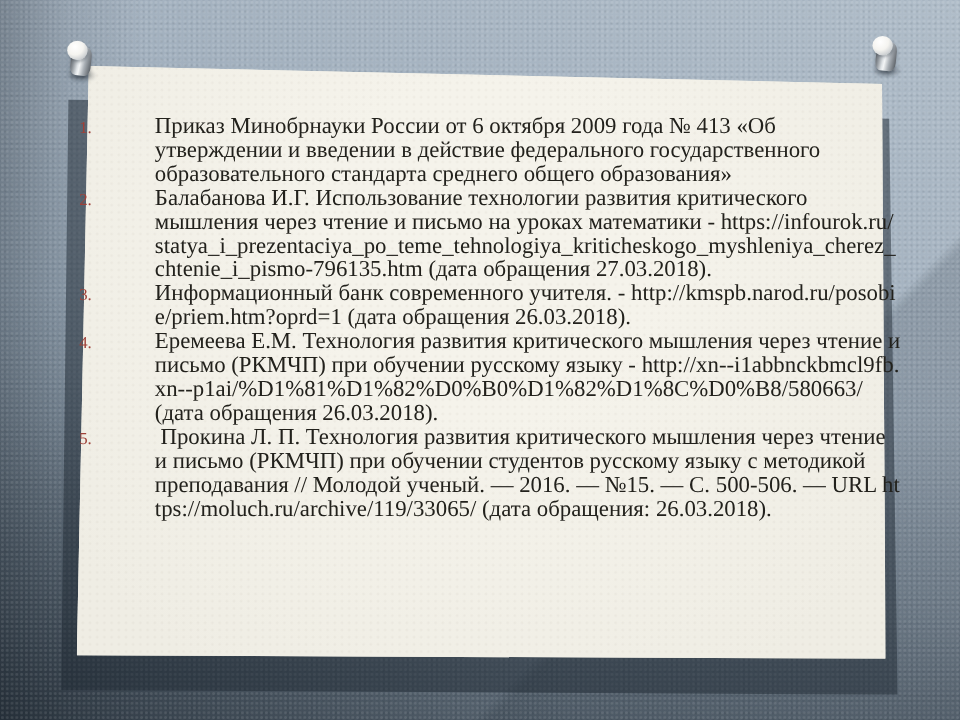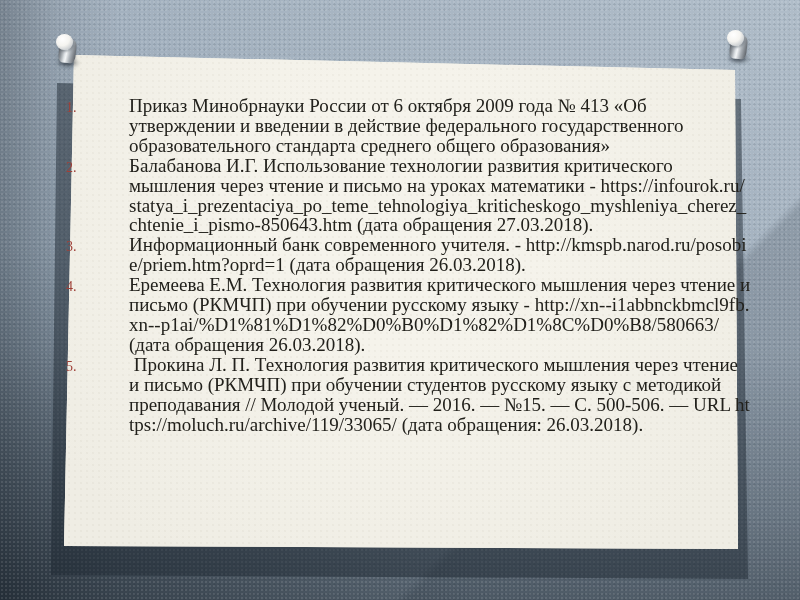--- a/index.html
+++ b/index.html
@@ -92,21 +92,21 @@
 
 
   <ol class="refs">
   <li class="ref-item">
     <span class="ref-marker">1.</span>
     <span class="ref-text">Приказ Минобрнауки России от 6 октября 2009 года № 413 «Об утверждении и введении в действие федерального государственного образовательного стандарта среднего общего образования»</span>
   </li>
 
   <li class="ref-item">
     <span class="ref-marker">2.</span>
-    <span class="ref-text">Балабанова И.Г. Использование технологии развития критического мышления через чтение и письмо на уроках математики - <span class="url">https://infourok.ru/statya_i_prezentaciya_po_teme_tehnologiya_kriticheskogo_myshleniya_cherez_chtenie_i_pismo-850643.htm</span> (дата обращения 27.03.2018).</span>
+    <span class="ref-text">Балабанова И.Г. Использование технологии развития критического мышления через чтение и письмо на уроках математики - <span class="url">https://infourok.ru/statya_i_prezentaciya_po_teme_tehnologiya_kriticheskogo_myshleniya_cherez_chtenie_i_pismo-796135.htm</span> (дата обращения 27.03.2018).</span>
   </li>
 
   <li class="ref-item">
     <span class="ref-marker">3.</span>
     <span class="ref-text">Информационный банк современного учителя. - <span class="url">http://kmspb.narod.ru/posobie/priem.htm?oprd=1</span> (дата обращения 26.03.2018).</span>
   </li>
 
   <li class="ref-item">
     <span class="ref-marker">4.</span>
     <span class="ref-text">Еремеева Е.М. Технология развития критического мышления через чтение и письмо (РКМЧП) при обучении русскому языку - <span class="url">http://xn--i1abbnckbmcl9fb.xn--p1ai/%D1%81%D1%82%D0%B0%D1%82%D1%8C%D0%B8/580663/</span> (дата обращения 26.03.2018).</span>

